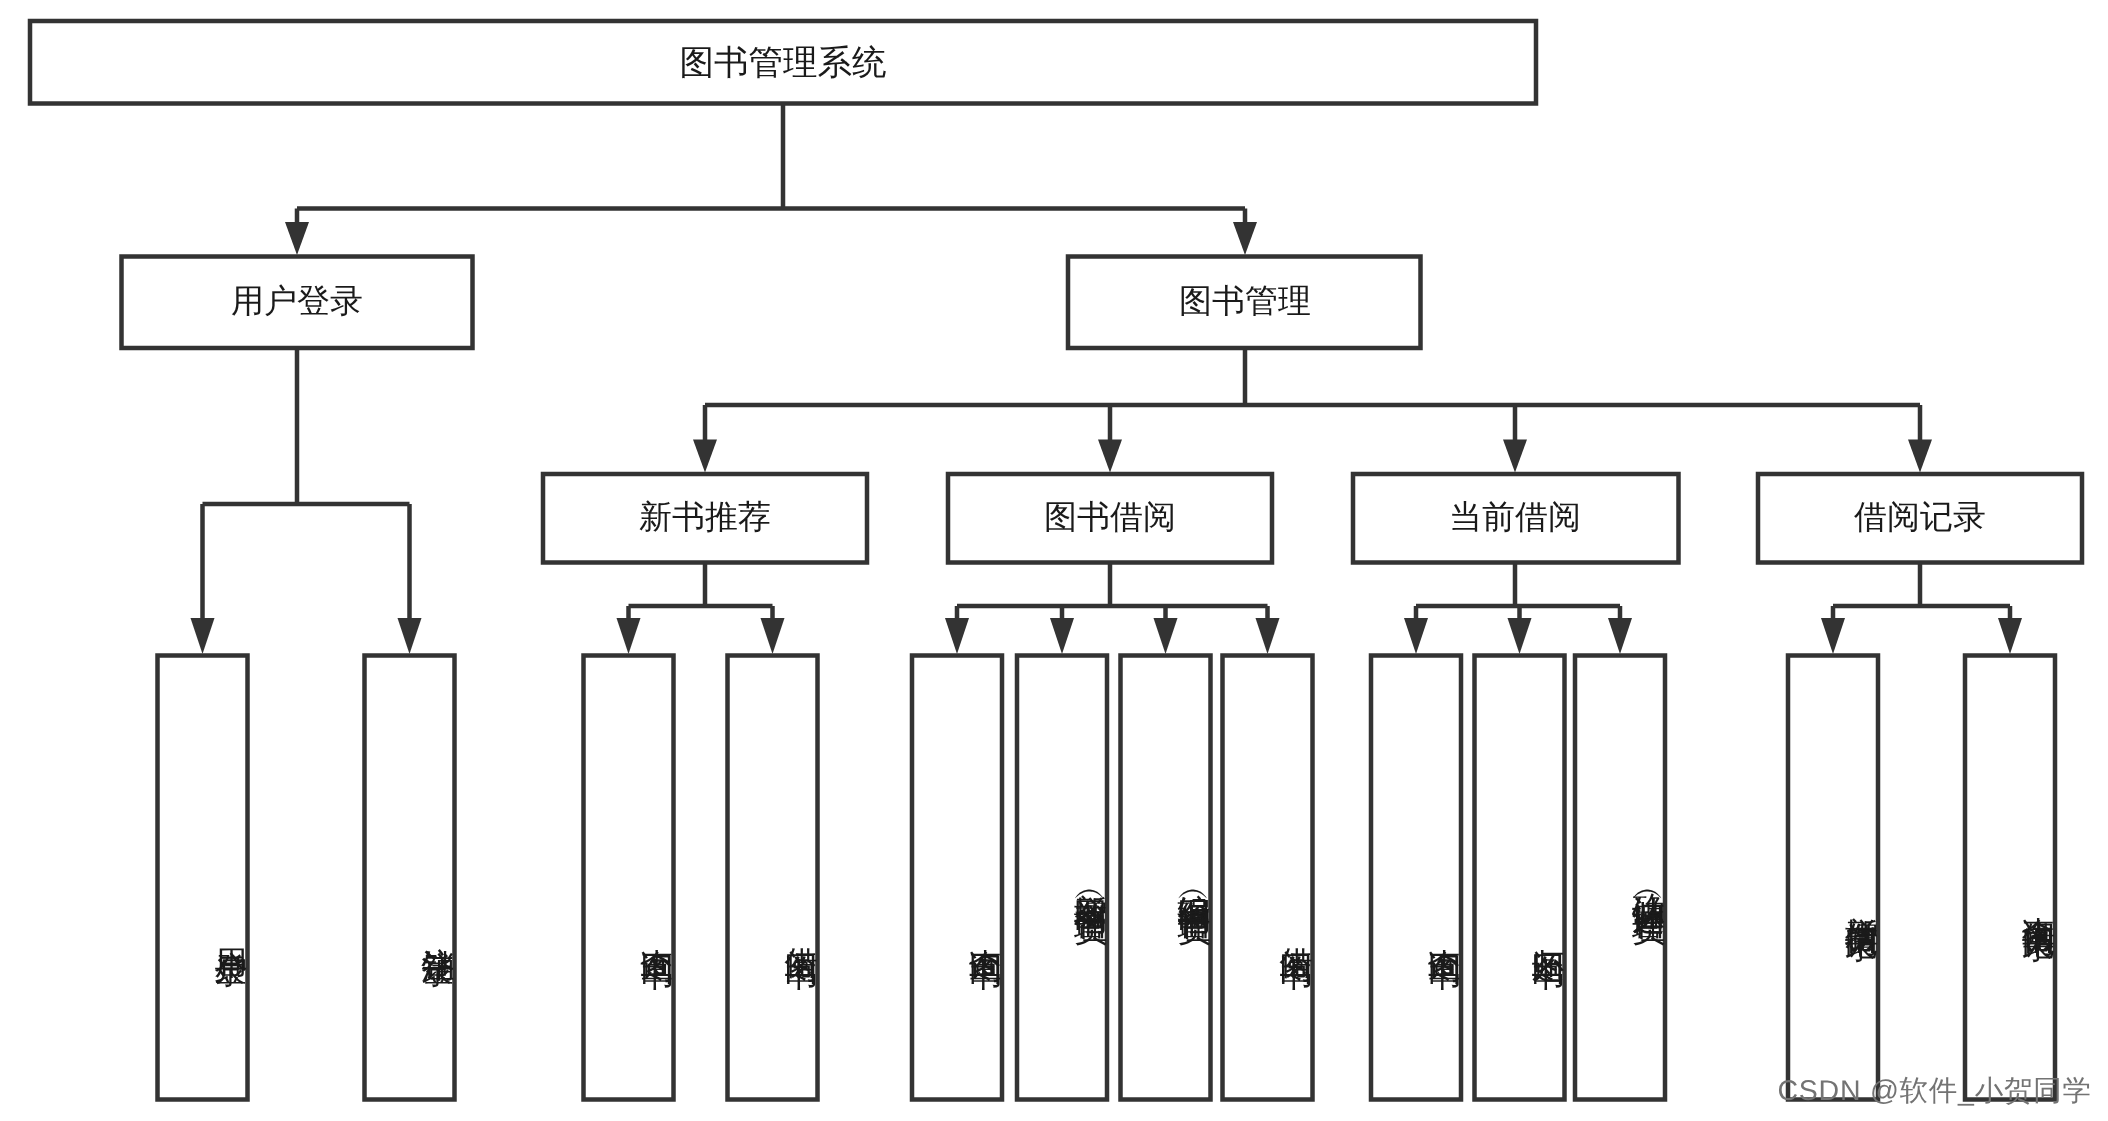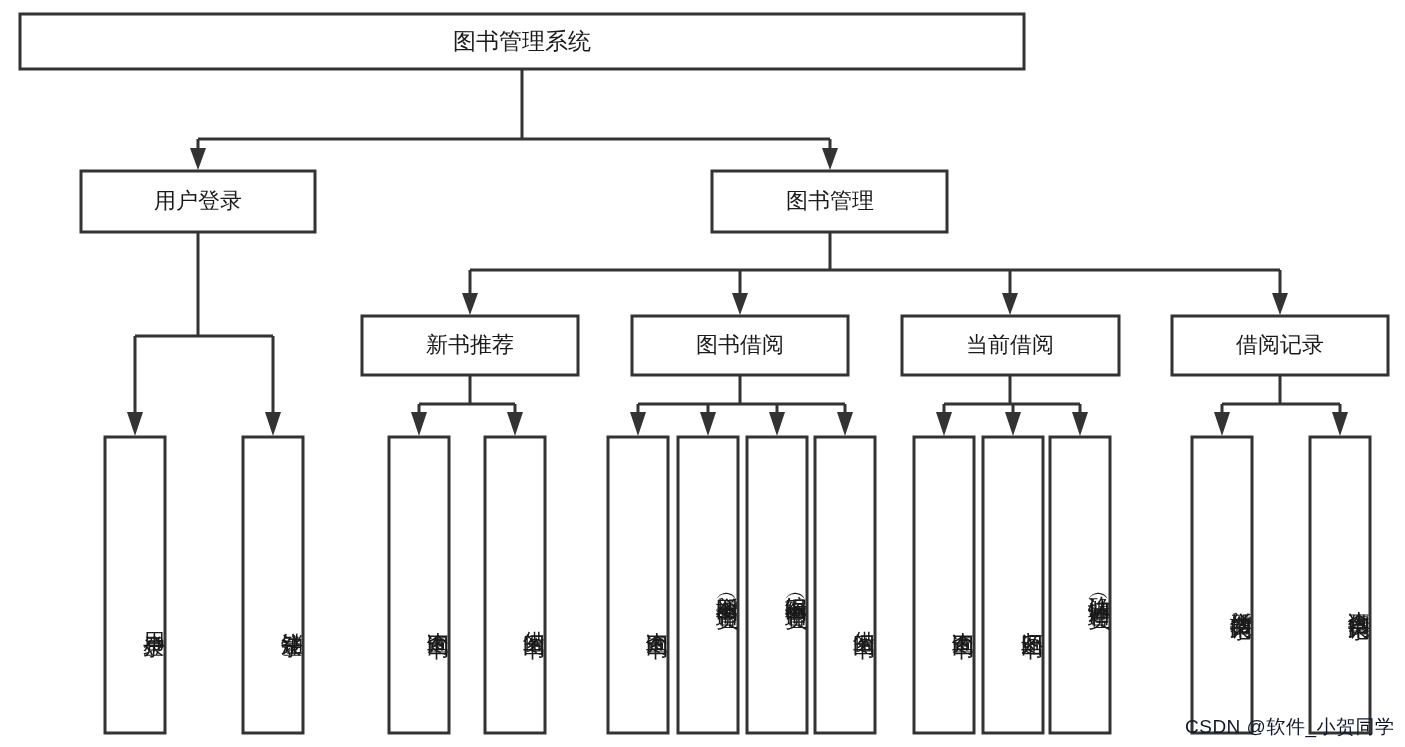--- a/index.html
+++ b/index.html
@@ -69,21 +69,21 @@
     justify-content: center;
     white-space: nowrap;
     pointer-events: none;
   }
   .watermark {
     position: absolute;
     left: 1185px;
     top: 714px;
     font-family: "Liberation Sans", "DejaVu Sans", sans-serif;
     font-size: 19px;
-    color: #0f172a;
+    color: #737373;
     white-space: nowrap;
     letter-spacing: 0.5px;
   }
 </style>
 </head>
 <body>
 
 <div id="diagram-root">
 
   <svg class="flow" viewBox="0 0 1405 747">

